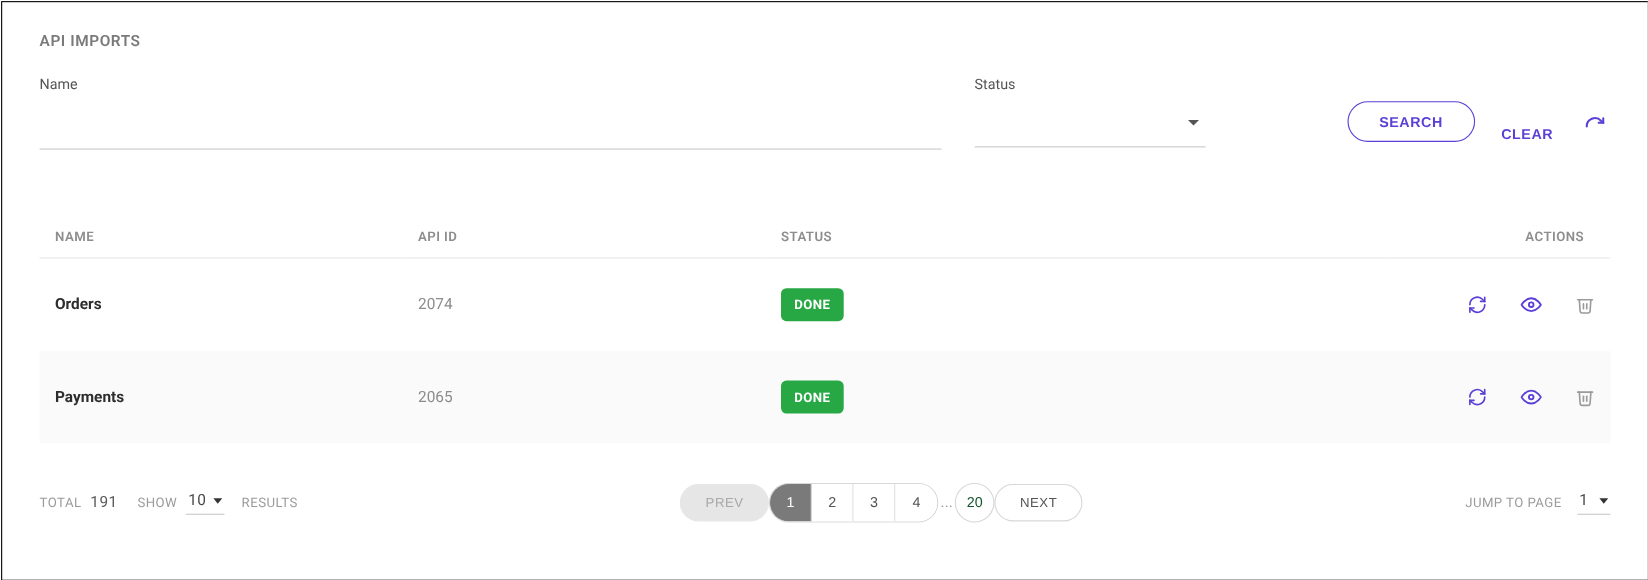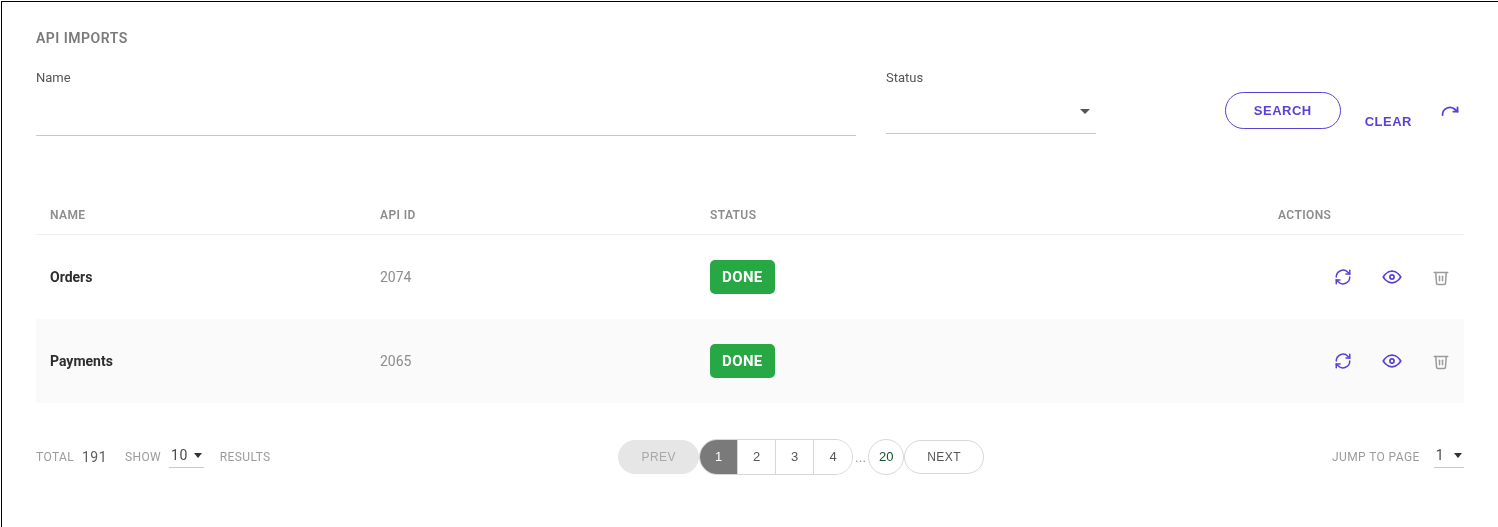--- a/index.html
+++ b/index.html
@@ -106,37 +106,37 @@
     }
     table.data thead th {
       text-align: left;
       color: #8d8d8d;
       font-size: 12px;
       font-weight: 600;
       letter-spacing: 0.4px;
       padding: 12px 14px;
       border-bottom: 1px solid #eee;
     }
-    table.data thead th.actions { text-align: left; padding-right: 24px; }
+    table.data thead th.actions { text-align: right; padding-right: 24px; }
     table.data tbody tr { height: 84px; }
     table.data tbody tr.alt { background: #fafafa; }
     table.data tbody td {
       padding: 4px 14px;
       font-size: 14px;
       vertical-align: middle;
     }
     table.data tbody td.name-cell { font-weight: 700; color: #2d2d2d; }
     table.data tbody td.id-cell { color: #8d8d8d; }
     table.data tbody td.actions-cell { text-align: right; padding-right: 10px; }
     .row-actions { display: inline-flex; gap: 22px; align-items: center; }
     .badge {
       display: inline-block;
       background: #27a844;
       color: #fff;
-      font-size: 15px;
+      font-size: 12px;
       font-weight: 700;
       letter-spacing: 0.4px;
       padding: 8px 12px;
       border-radius: 5px;
     }
     .footer {
       display: flex;
       align-items: center;
       margin-top: 36px;
       gap: 10px;

